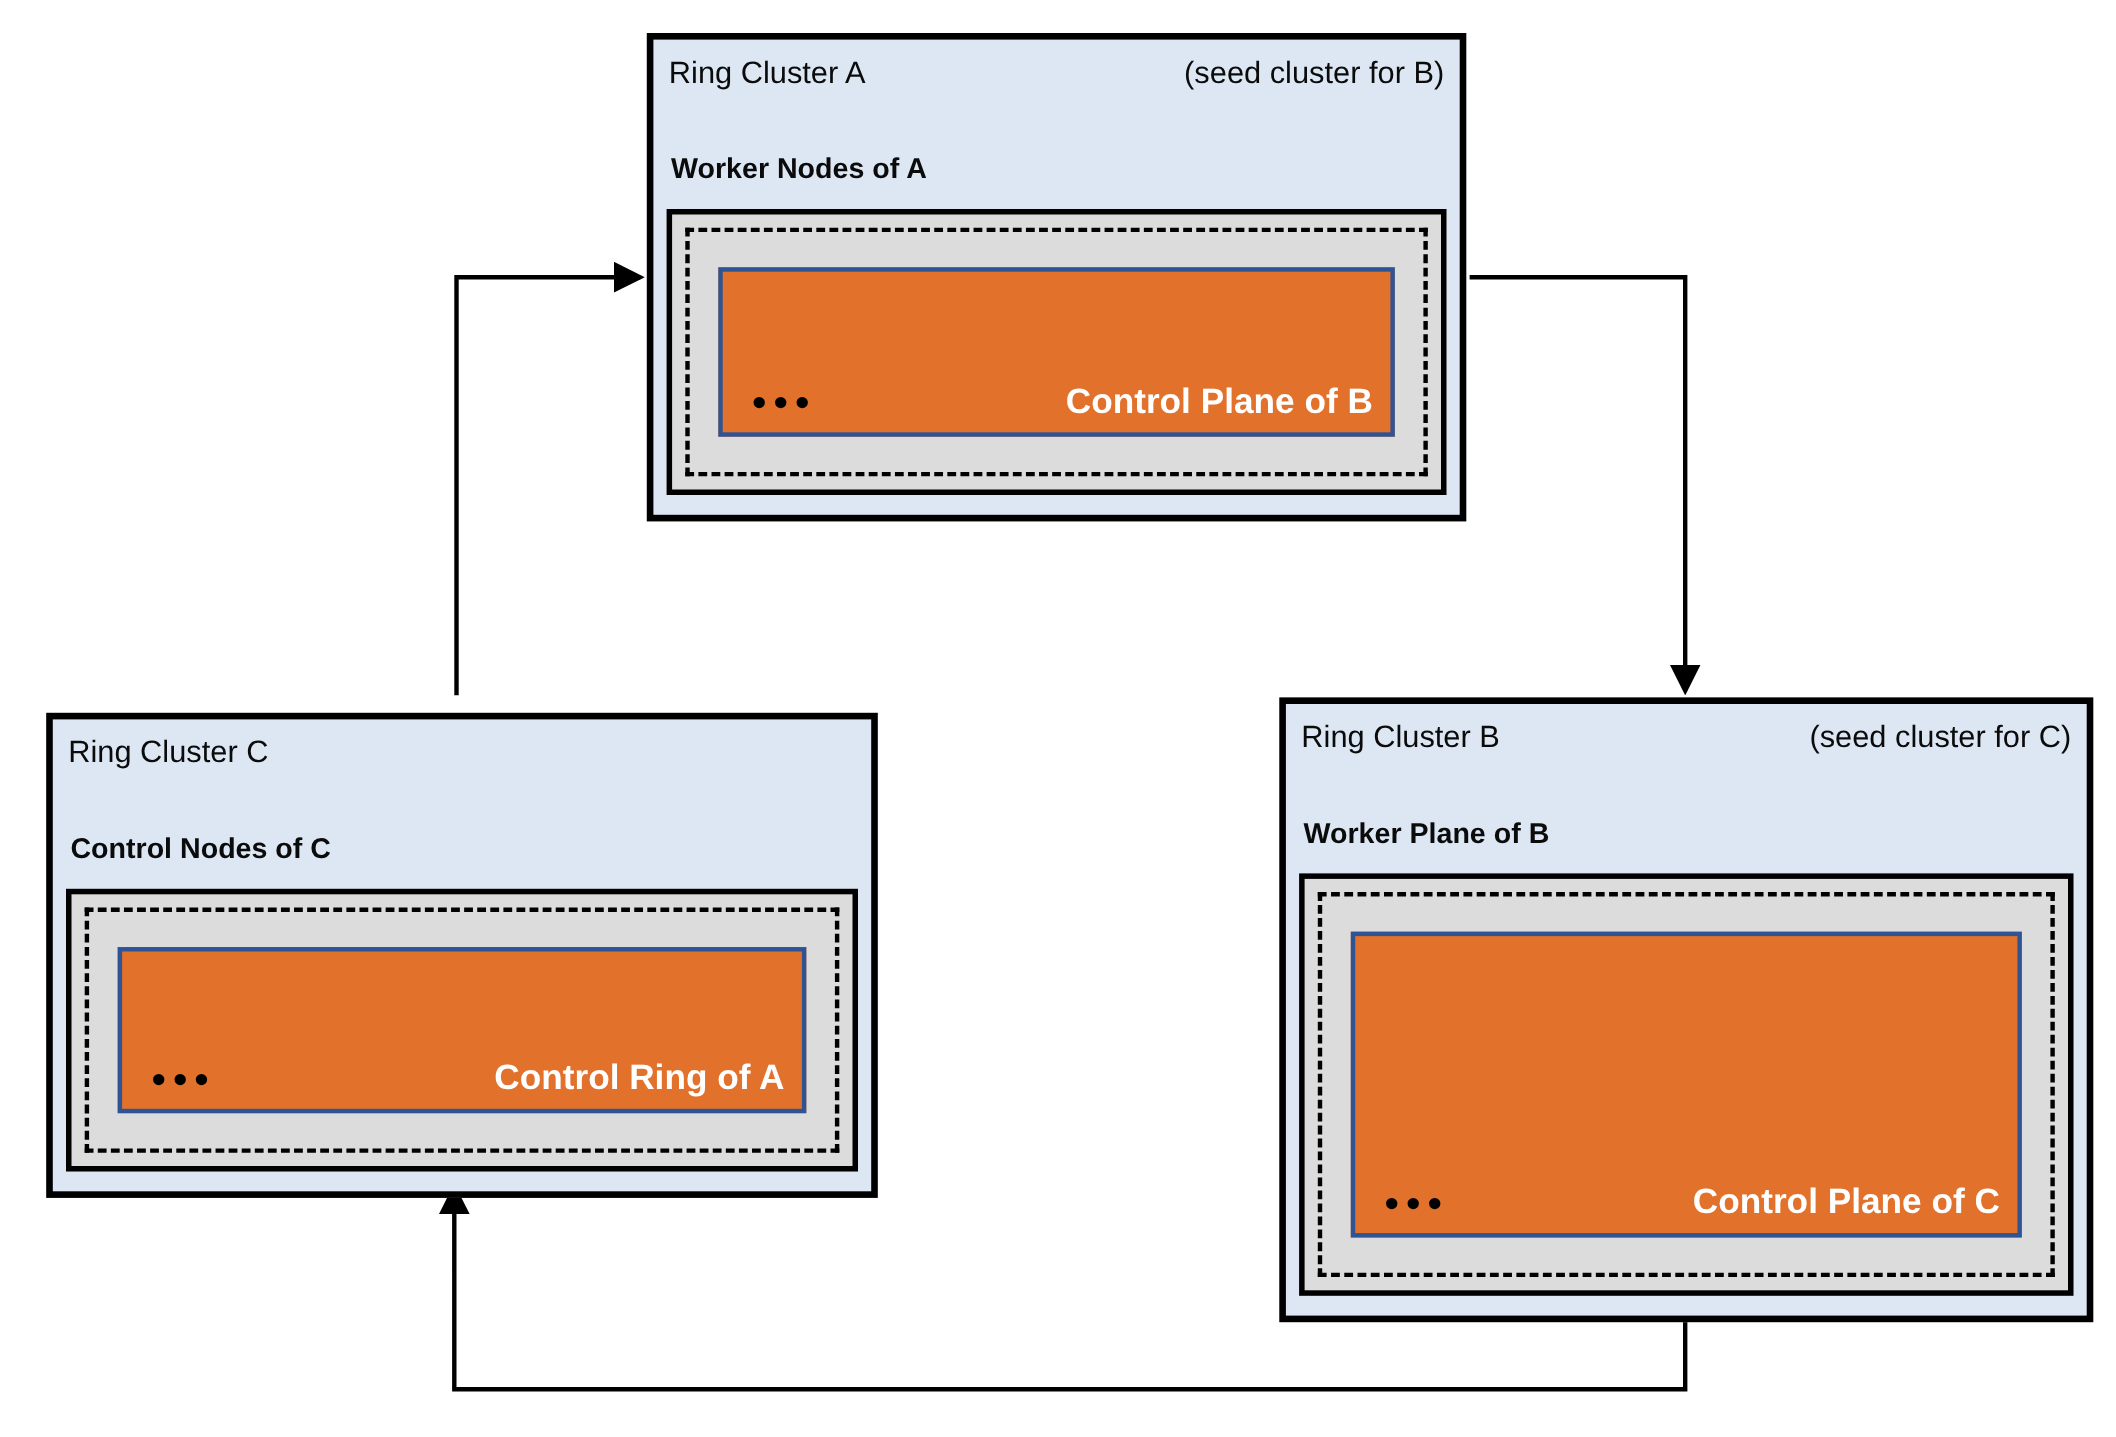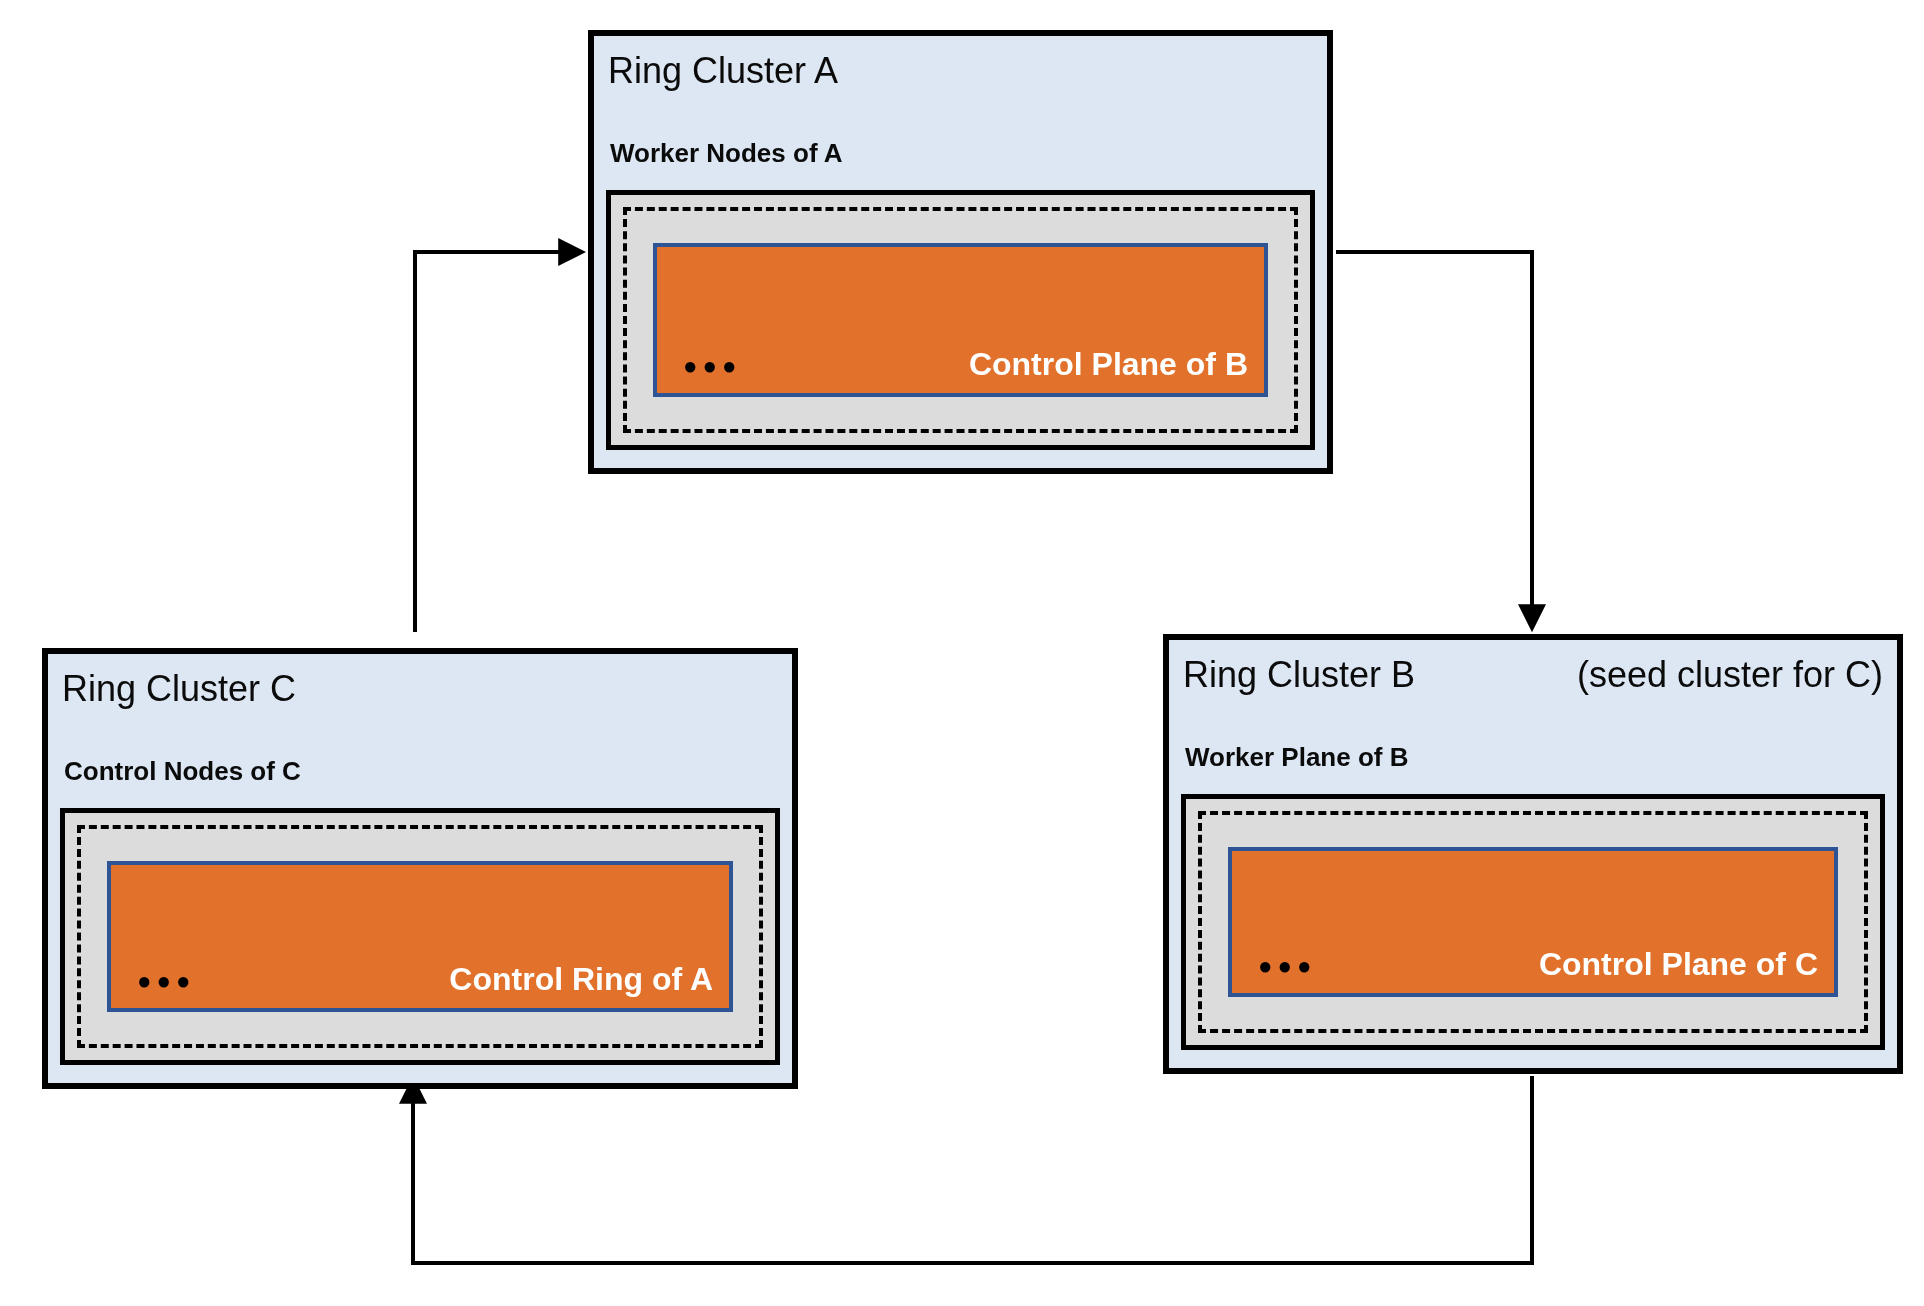--- a/index.html
+++ b/index.html
@@ -31,25 +31,25 @@
     pointer-events: none;
   }
   .cluster {
     position: absolute;
     background: var(--cluster-fill);
     border: 6px solid var(--cluster-border);
     color: var(--text-color);
   }
   .cluster-a { left: 588px; top: 30px;  width: 745px; height: 444px; }
   .cluster-c { left: 42px;  top: 632px; width: 756px; height: 441px; margin-top: 16px; }
-  .cluster-b { left: 1163px; top: 634px; width: 740px; height: 440px; }
+  .cluster-b { left: 1163px; top: 634px; width: 740px; height: 568px; }
   .title-row {
     position: absolute; top: 12px; left: 14px; right: 14px;
     display: flex; justify-content: space-between;
-    font-size: 36px; line-height: 1.25; white-space: nowrap;
+    font-size: 28px; line-height: 1.25; white-space: nowrap;
   }
   .worker-label {
     position: absolute; top: 102px; left: 16px;
     font-size: 26px; font-weight: bold; text-align: center;
   }
   .worker-box {
     position: absolute; left: 12px; right: 12px; top: 154px; bottom: 18px;
     background: var(--worker-box-fill);
     border: 5px solid var(--worker-box-border);
   }
@@ -86,20 +86,21 @@
       </marker>
     </defs>
   <polyline points="415,632 415,252 582,252" fill="none" stroke="#000000" stroke-width="4" marker-end="url(#arrowhead)"></polyline>
       <polyline points="1336,252 1532,252 1532,628" fill="none" stroke="#000000" stroke-width="4" marker-end="url(#arrowhead)"></polyline>
       <polyline points="1532,1076 1532,1263 413,1263 413,1080" fill="none" stroke="#000000" stroke-width="4" marker-end="url(#arrowhead)"></polyline>
     </svg>
 
   <div class="cluster cluster-a">
     <div class="title-row">
       <span>Ring Cluster A</span>
+      <span>(seed cluster for B)</span>
     </div>
     <div class="worker-label">Worker Nodes of A</div>
     <div class="worker-box">
       <div class="dashed-box">
         <div class="control-plane">
           <span class="dots">●●●</span>
           <span class="cp-label">Control Plane of B</span>
         </div>
       </div>
     </div>

